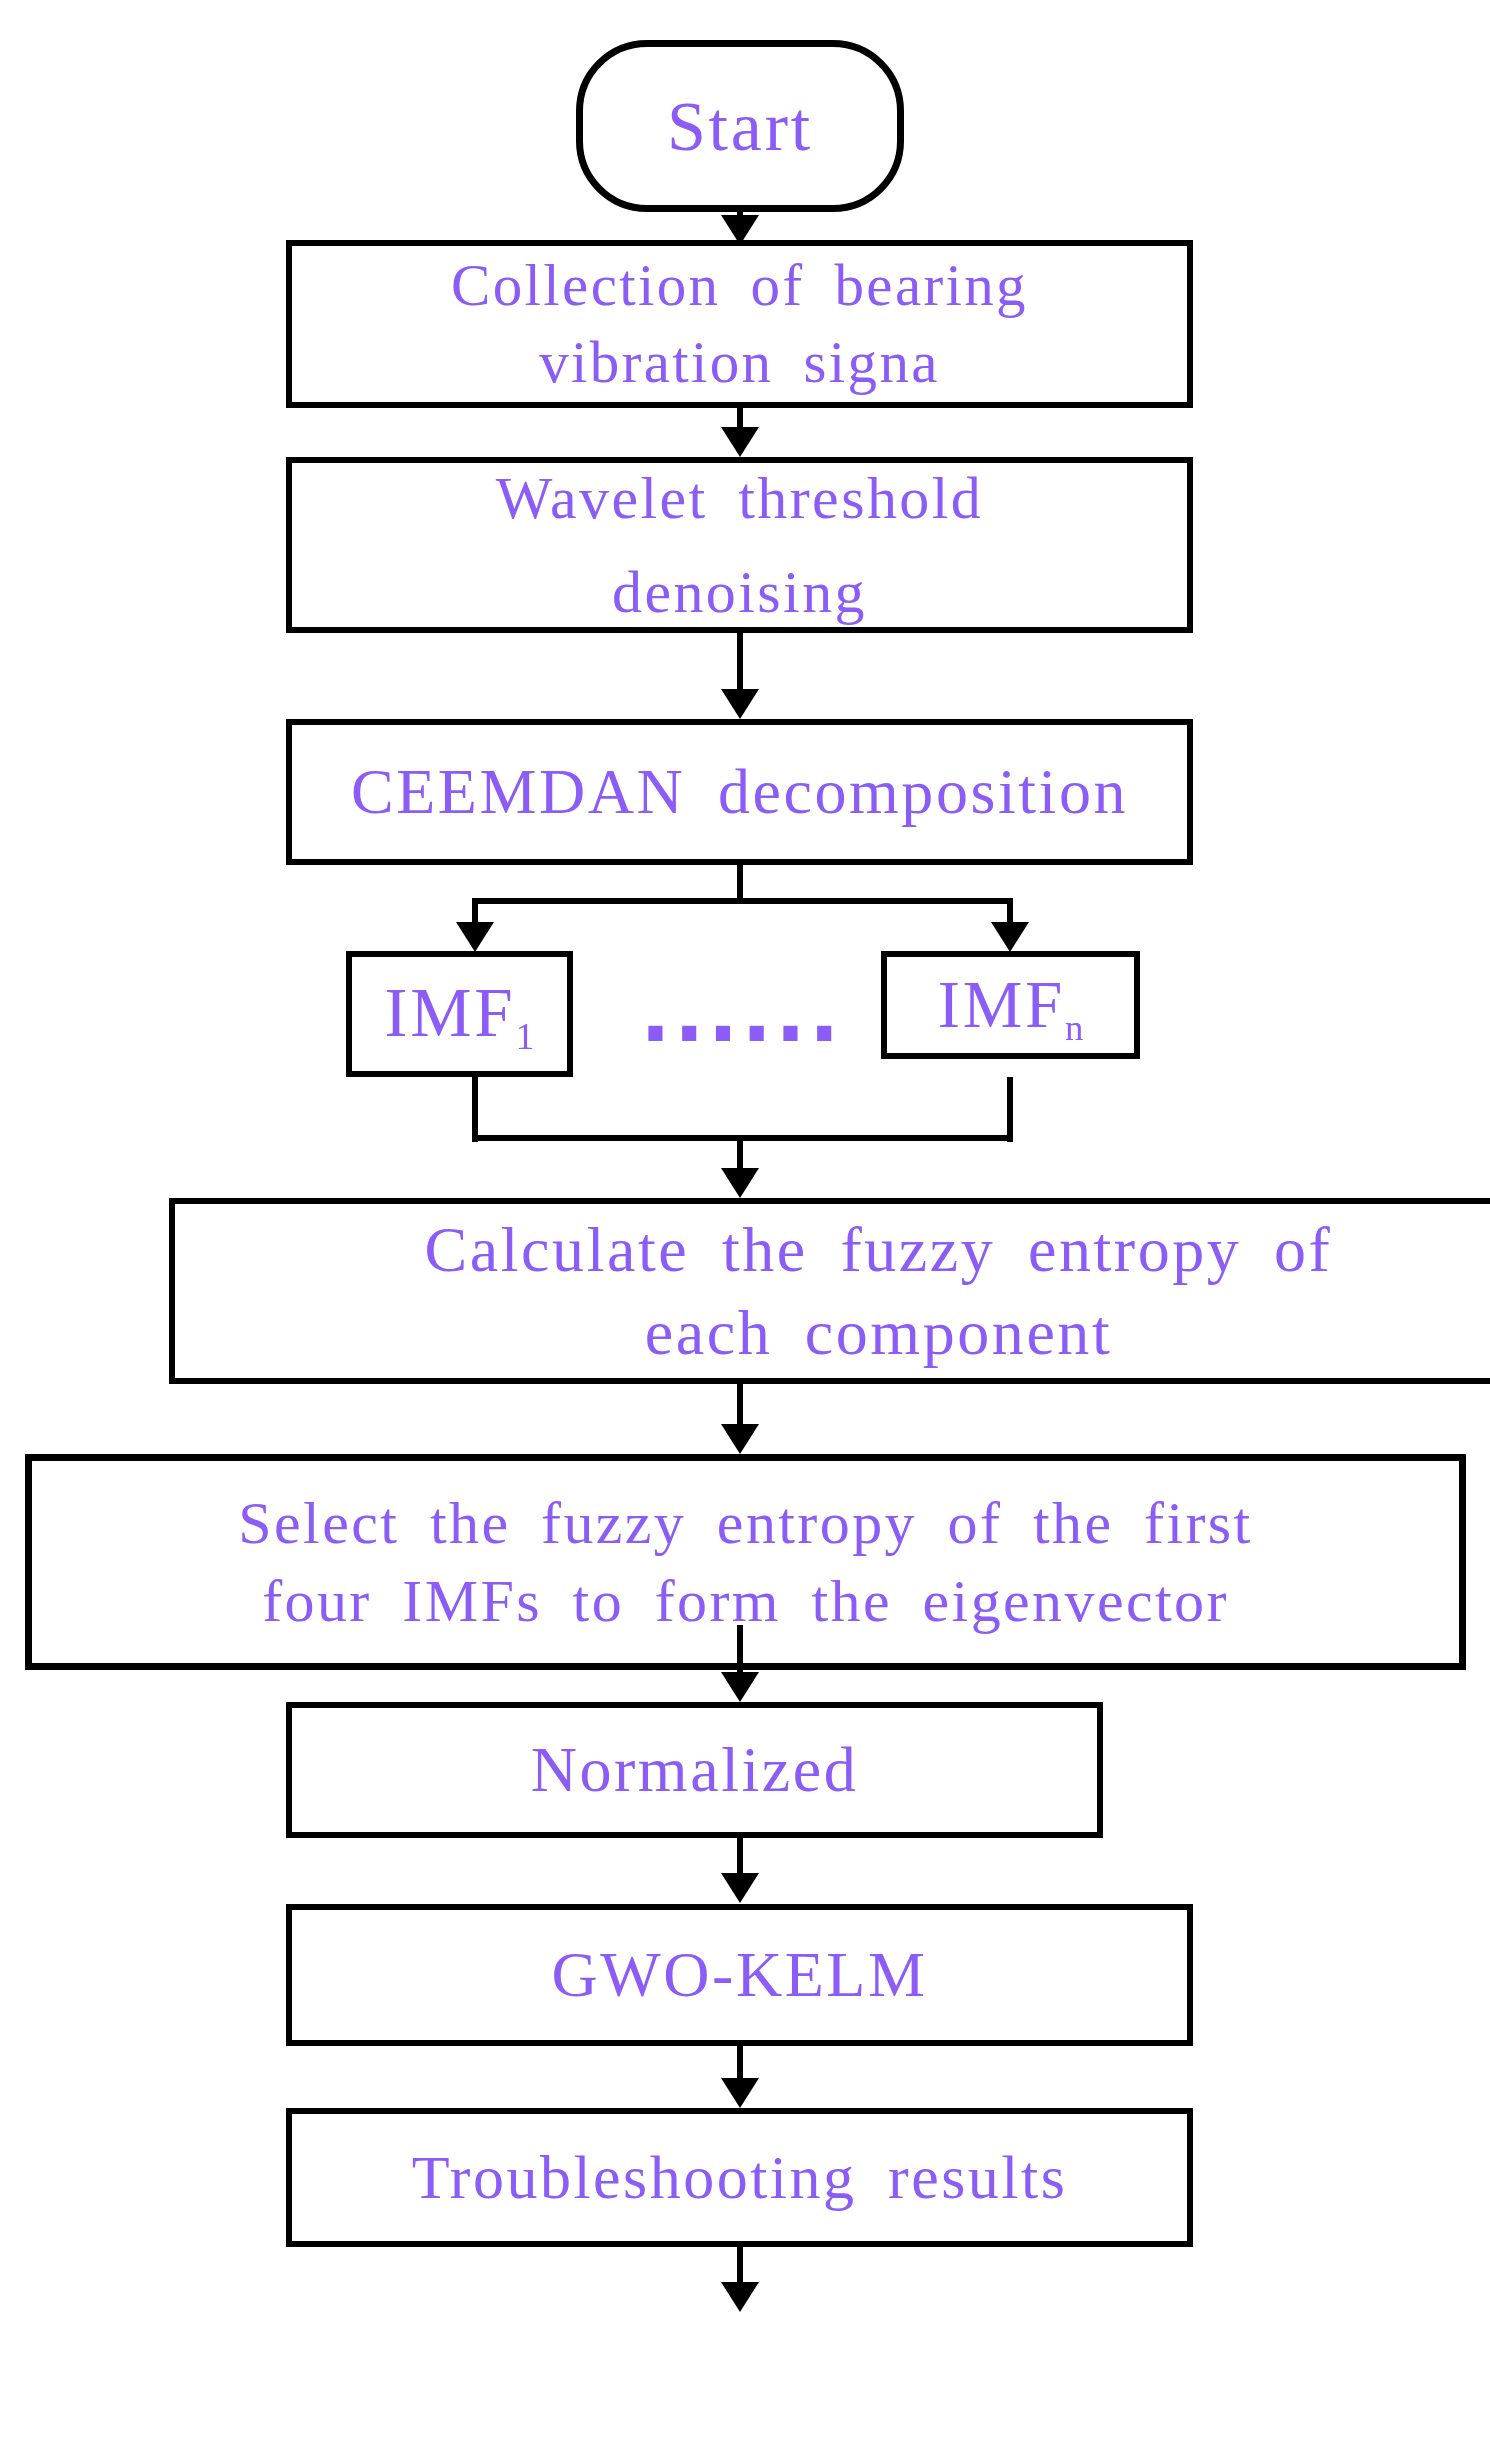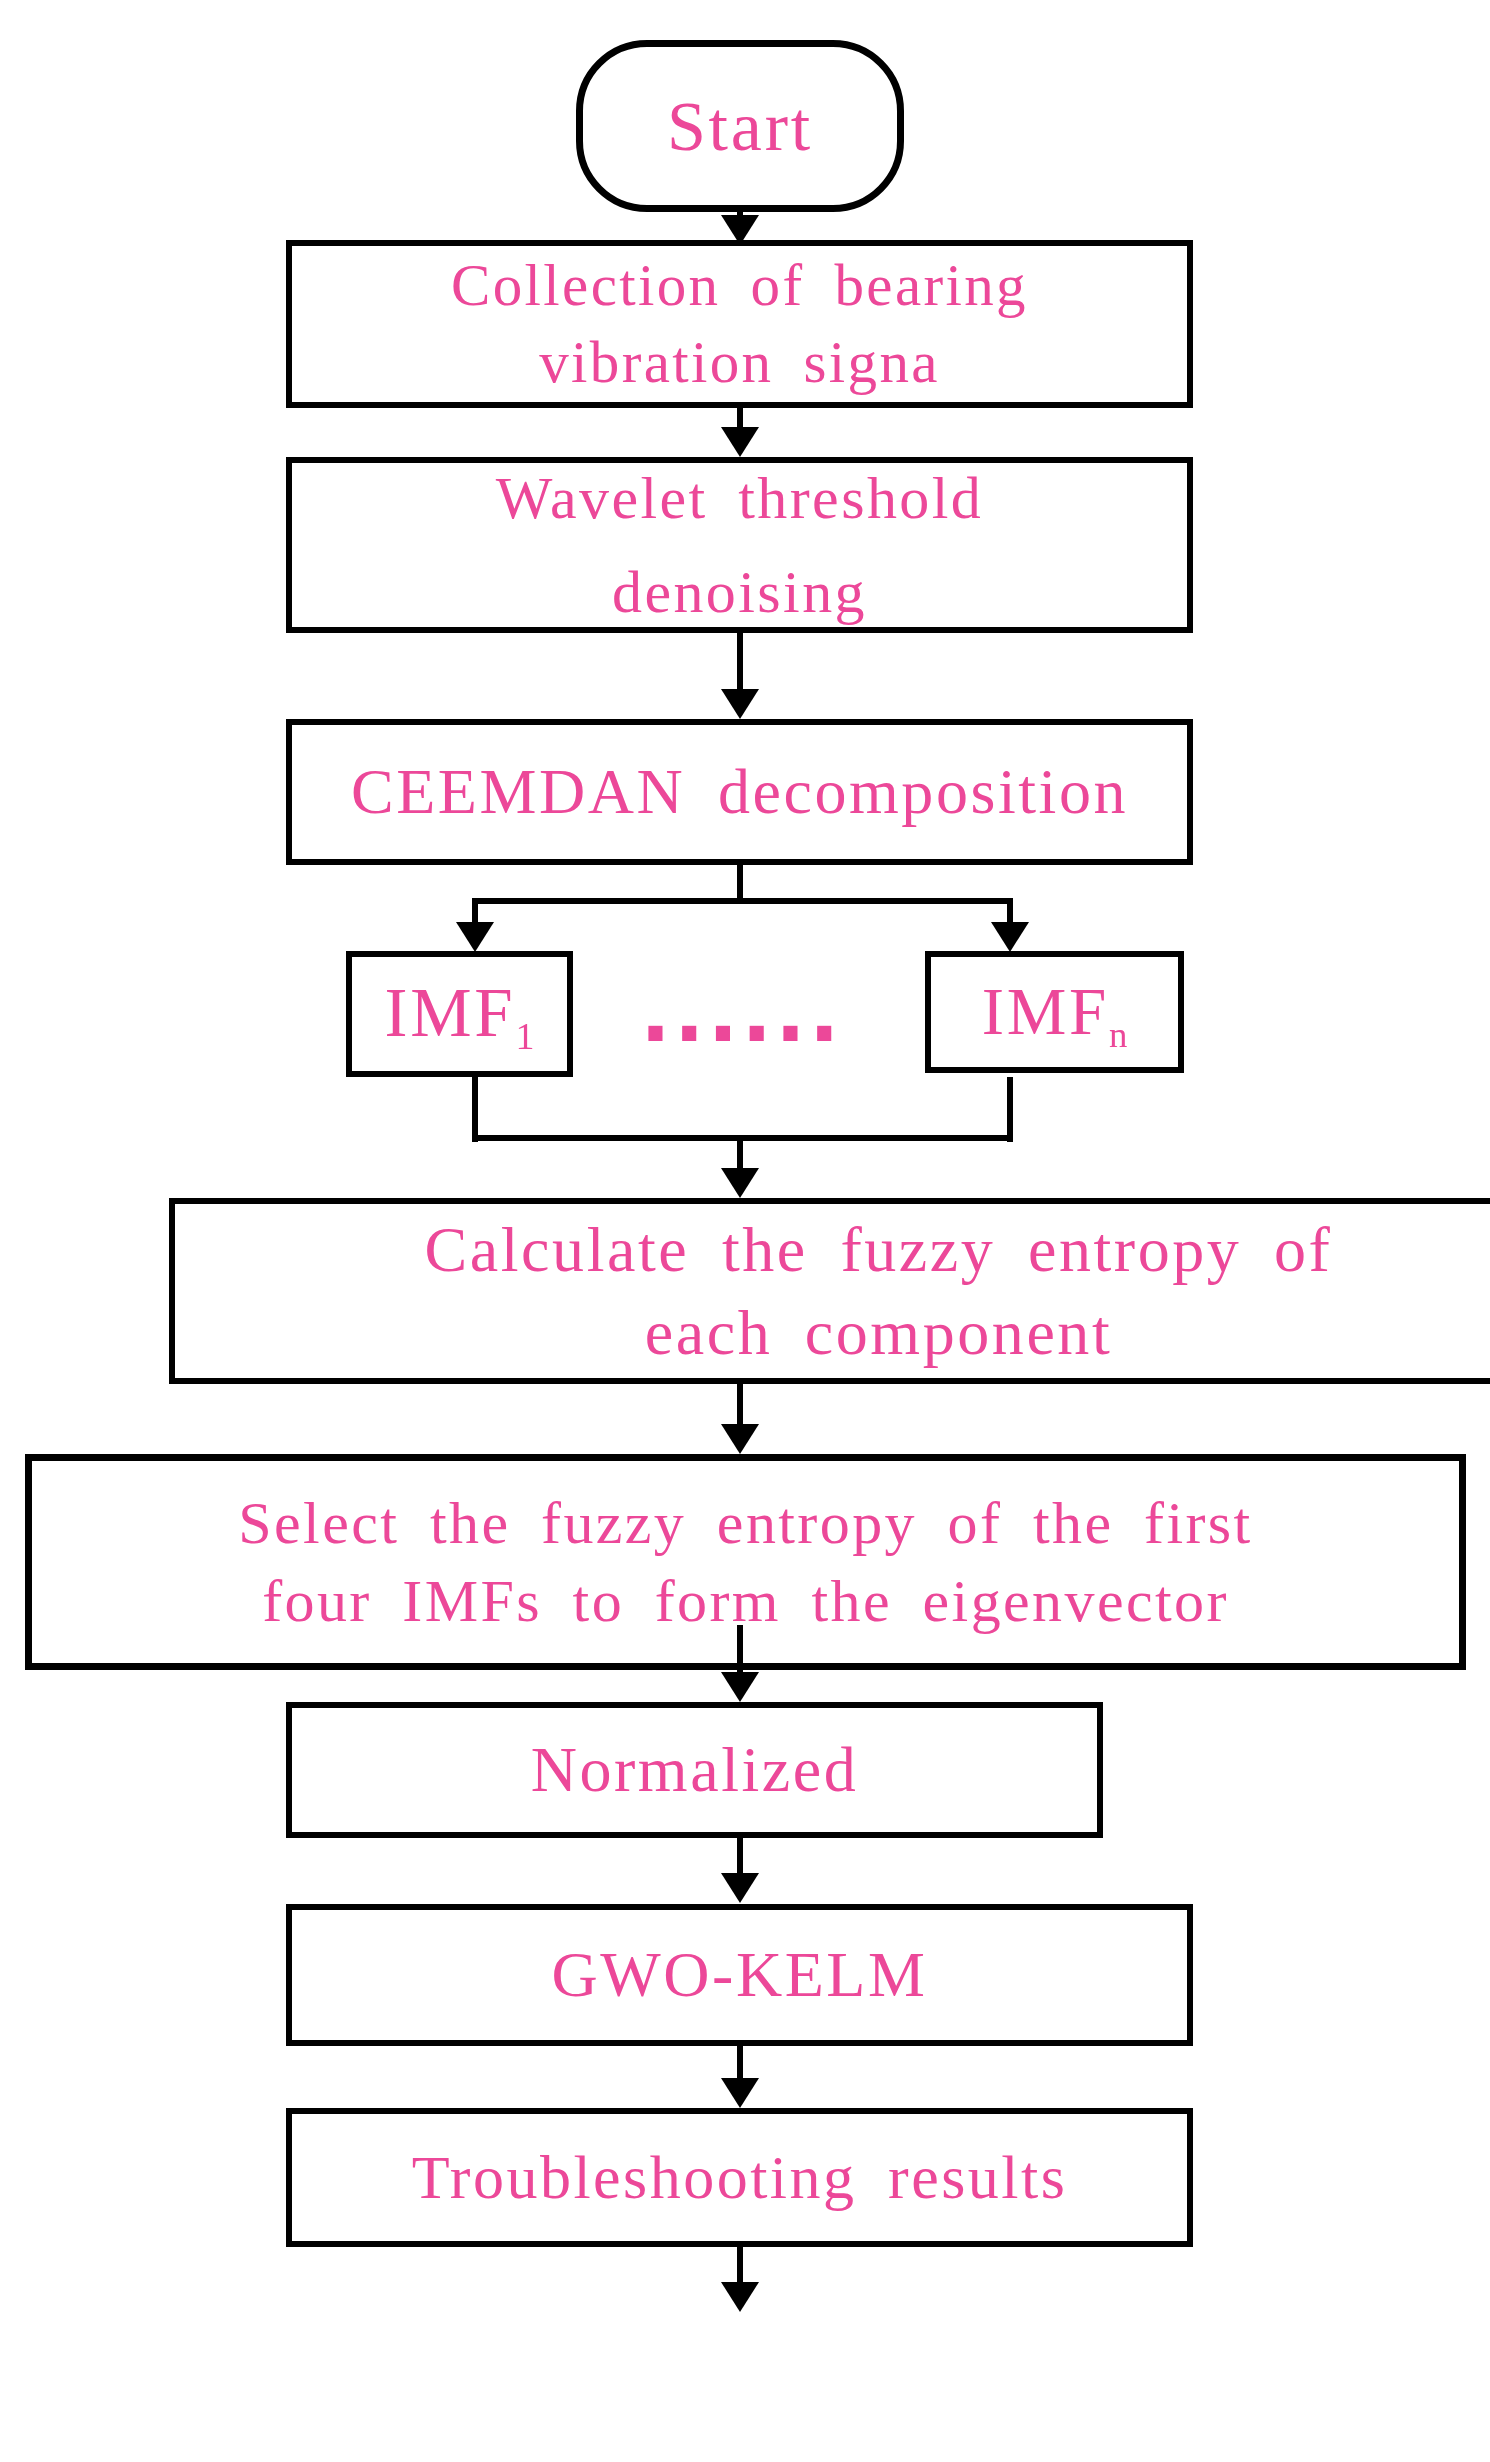--- a/index.html
+++ b/index.html
@@ -2,21 +2,21 @@
 <html style="font-size:13.4px"><head>
 <meta charset="utf-8">
 <style>
   html, body { margin: 0; padding: 0; background: #ffffff; }
   .canvas {
     position: relative;
     width: 1490px;
     height: 2462px;
     background: #ffffff;
     font-family: "Liberation Serif", serif;
-    color: #ec4899;
+    color: #8b5cf6;
     overflow: hidden;
   }
   .node {
     position: absolute;
     box-sizing: border-box;
     background: #ffffff;
     border: 6.7px solid #000000;
     display: flex;
     flex-direction: column;
     align-items: center;
@@ -39,21 +39,21 @@
     border-top: 30px solid #000000;
   }
   sub { font-size: 55%; line-height: 0; vertical-align: -0.35em; letter-spacing: 0; }
 
   
   #n-start   { left: 576px;  top: 40px;   width: 328px;  height: 172px; font-size: 70px; }
   #n-collect { left: 286px;  top: 240px;  width: 907px; height: 168px; font-size: 59px; }
   #n-wavelet { left: 286px;  top: 457px;  width: 907px; height: 176px; font-size: 60px; gap: 16px; }
   #n-ceemdan { left: 286px;  top: 719px;  width: 907px; height: 146px; font-size: 64px; }
   #n-imf1    { left: 346px;  top: 951px; width: 227px;  height: 126px; font-size: 69px; }
-  #n-imfn    { left: 881px; top: 951px; width: 259px;  height: 122px; font-size: 67px; margin-left: 44px; }
+  #n-imfn    { left: 881px; top: 951px; width: 259px;  height: 108px; font-size: 67px; }
   #n-dots    {
     position: absolute; left: 603px; top: 951px; width: 277px; height: 126px;
     display: flex; align-items: center; justify-content: center;
     font-family: "DejaVu Sans", sans-serif;
     font-size: 80px; font-weight: bold; letter-spacing: 3.4px; line-height: 80px;
   }
   #n-fuzzy   { left: 141px;  top: 1198px; width: 1419px; height: 186px; font-size: 64px; margin-left: 28px; }
   #n-select  { left: 25px;   top: 1454px; width: 1441px; height: 216px; font-size: 60px; border-width: 7.5px; }
   #n-norm    { left: 286px;  top: 1702px; width: 817px; height: 136px; font-size: 64px; text-align: center; }
   #n-gwo     { left: 286px;  top: 1904px; width: 907px; height: 142px; font-size: 64px; }

